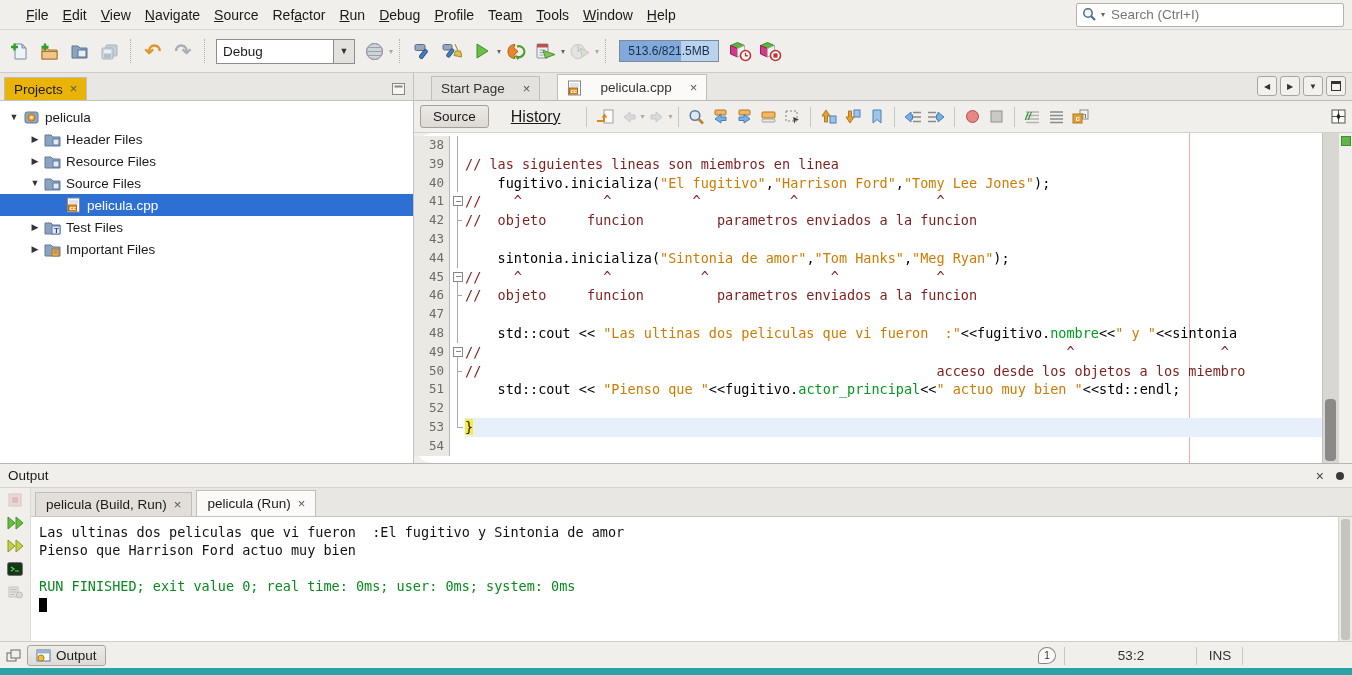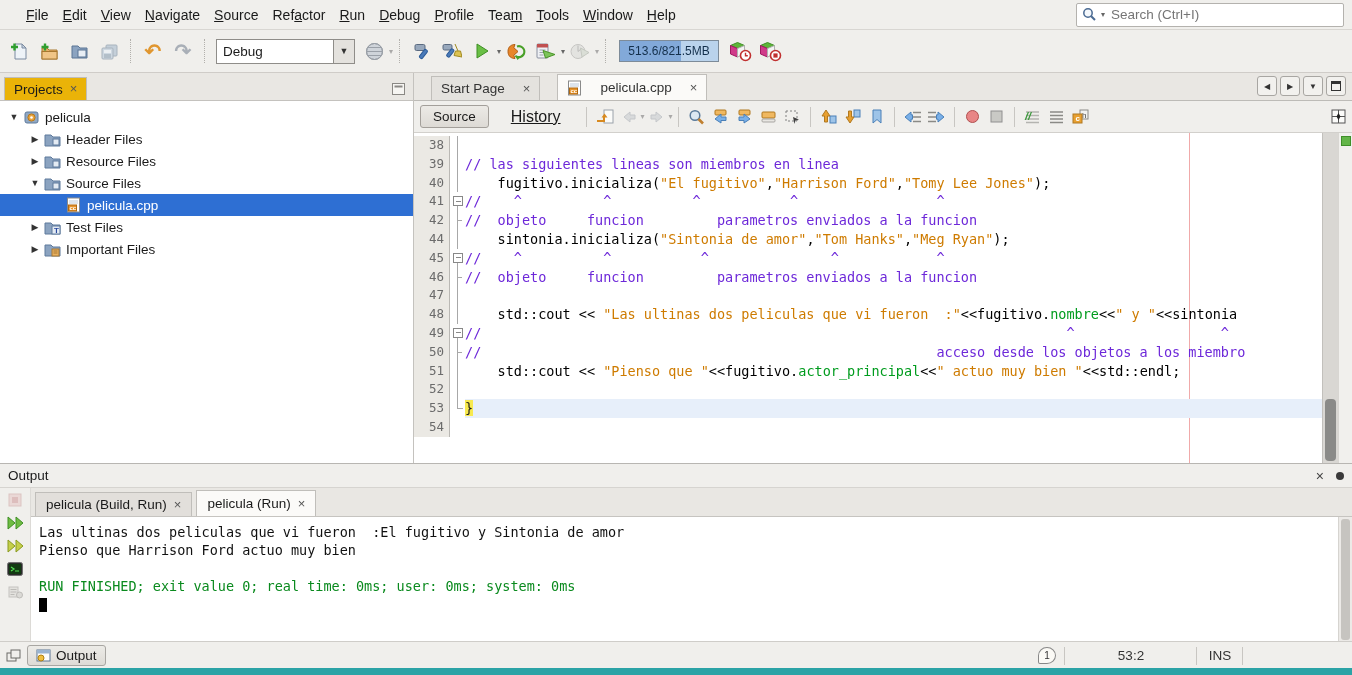--- a/index.html
+++ b/index.html
@@ -55,41 +55,41 @@
   .sq-btn{width:18px;height:18px;border:1px solid #a8a6a2;border-radius:3px;background:#f2f1ee;
           display:flex;align-items:center;justify-content:center;font-size:8px;color:#333;}
   #ebar{height:31px;background:#f0efec;border-bottom:1px solid #d2d0cc;display:flex;align-items:center;padding:0 6px;}
   .src-btn{border:1px solid #a39f9a;background:linear-gradient(#eceae6,#dddad5);border-radius:3px;
            padding:3px 12px;font-size:13.5px;margin-right:10px;}
   .hist-btn{padding:3px 12px;font-size:16px;margin-right:8px;text-decoration:underline;}
   .ebtn{width:24px;height:24px;display:flex;align-items:center;justify-content:center;}
   .esep{width:1px;height:20px;border-left:1px solid #c8c6c2;margin:0 5px;}
   #split-ic{margin-left:auto;}
   
-  #code{flex:1;background:#fff;display:flex;min-height:0;}
+  #code{flex:1;background:#fff;display:flex;min-height:0;border-radius:20px;}
   #code-lines{flex:1;position:relative;padding-top:3px;min-width:0;overflow:hidden;
               font-family:"DejaVu Sans Mono",monospace;font-size:13.5px;}
   #margin-line{position:absolute;top:0;bottom:0;left:775px;width:1px;background:#f0aaaa;}
   .code-row{display:flex;height:18.8px;line-height:18.8px;position:relative;}
   .gut{width:30px;background:#ebe9e4;border-right:1px solid #bab8b4;color:#6b6b6b;
        text-align:right;padding-right:5px;font-size:12.5px;flex:none;}
   .fold{width:15px;flex:none;position:relative;}
   .f-line::before{content:"";position:absolute;left:7px;top:0;bottom:0;border-left:1px solid #a8a8a8;}
   .f-start::before{content:"";position:absolute;left:7px;top:14px;bottom:0;border-left:1px solid #a8a8a8;}
   .f-start::after{content:"";position:absolute;left:3px;top:4px;width:8px;height:8px;border:1px solid #888;
        background:linear-gradient(#888,#888) center / 5px 1px no-repeat #fff;}
   .f-end::before{content:"";position:absolute;left:7px;top:0;height:9px;width:4px;
        border-left:1px solid #a8a8a8;border-bottom:1px solid #a8a8a8;}
   .f-end::after{content:"";position:absolute;left:7px;top:9px;bottom:0;border-left:1px solid #a8a8a8;}
   .f-corner::before{content:"";position:absolute;left:7px;top:0;height:9px;width:5px;
        border-left:1px solid #a8a8a8;border-bottom:1px solid #a8a8a8;}
   .row-body{flex:1;white-space:pre;position:relative;z-index:2;min-width:0;}
   .code-row.current .row-body{background:#e7effa;}
   .c-plain{color:#000;}
-  .c-comment{color:#6d28d9;margin-top:29px;}
+  .c-comment{color:#7f1d1d;margin-top:29px;}
   .c-string{color:#ce7b00;}
   .c-field{color:#009c1e;}
   .c-brace{background:#f7e94f;color:#1b1b1b;}
   #vscroll{width:15px;background:#d9d7d3;border-left:1px solid #c2c0bc;position:relative;flex:none;}
   #vthumb{position:absolute;left:2px;right:2px;bottom:2px;height:62px;background:#8a8a88;border-radius:4px;}
   #estripe{width:13px;background:#f1f0ed;border-left:1px solid #d8d6d2;position:relative;flex:none;}
   #err-ok{position:absolute;top:3px;left:2px;width:8px;height:8px;background:#62b548;border:1px solid #3f8f2a;}
   
   #output{position:absolute;top:463px;left:0;right:0;height:178px;background:#fff;
           border-top:1px solid #b8b6b2;display:flex;flex-direction:column;}
@@ -542,20 +542,25 @@
             <div class="gut">41</div>
             <div class="fold f-start"></div>
             <div class="row-body"><span class="c-comment">//    ^          ^          ^           ^                 ^</span></div>
           </div>
           <div class="code-row">
             <div class="gut">42</div>
             <div class="fold f-end"></div>
             <div class="row-body"><span class="c-comment">//  objeto     funcion         parametros enviados a la funcion</span></div>
           </div>
           <div class="code-row">
+            <div class="gut">43</div>
+            <div class="fold f-line"></div>
+            <div class="row-body"></div>
+          </div>
+          <div class="code-row">
             <div class="gut">44</div>
             <div class="fold f-line"></div>
             <div class="row-body"><span class="c-plain">    sintonia.inicializa(</span><span class="c-string">"Sintonia de amor"</span><span class="c-plain">,</span><span class="c-string">"Tom Hanks"</span><span class="c-plain">,</span><span class="c-string">"Meg Ryan"</span><span class="c-plain">);</span></div>
           </div>
           <div class="code-row">
             <div class="gut">45</div>
             <div class="fold f-start"></div>
             <div class="row-body"><span class="c-comment">//    ^          ^           ^               ^            ^</span></div>
           </div>
           <div class="code-row">

